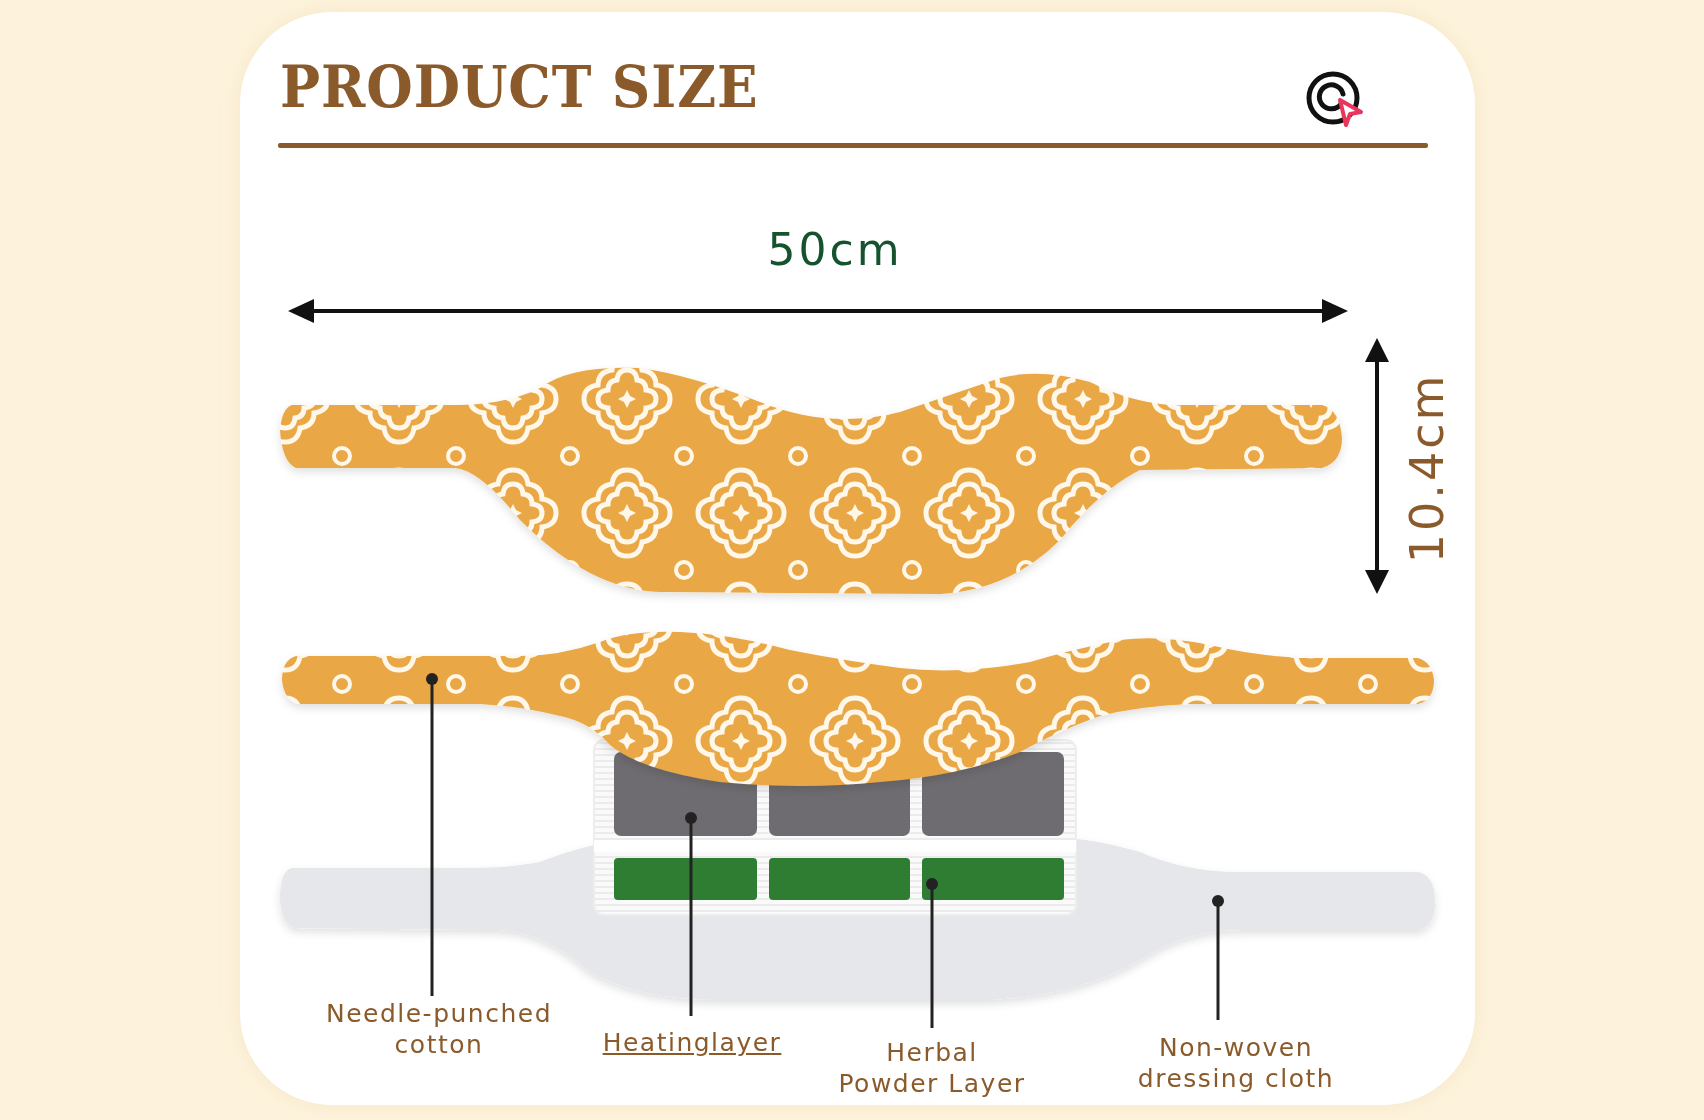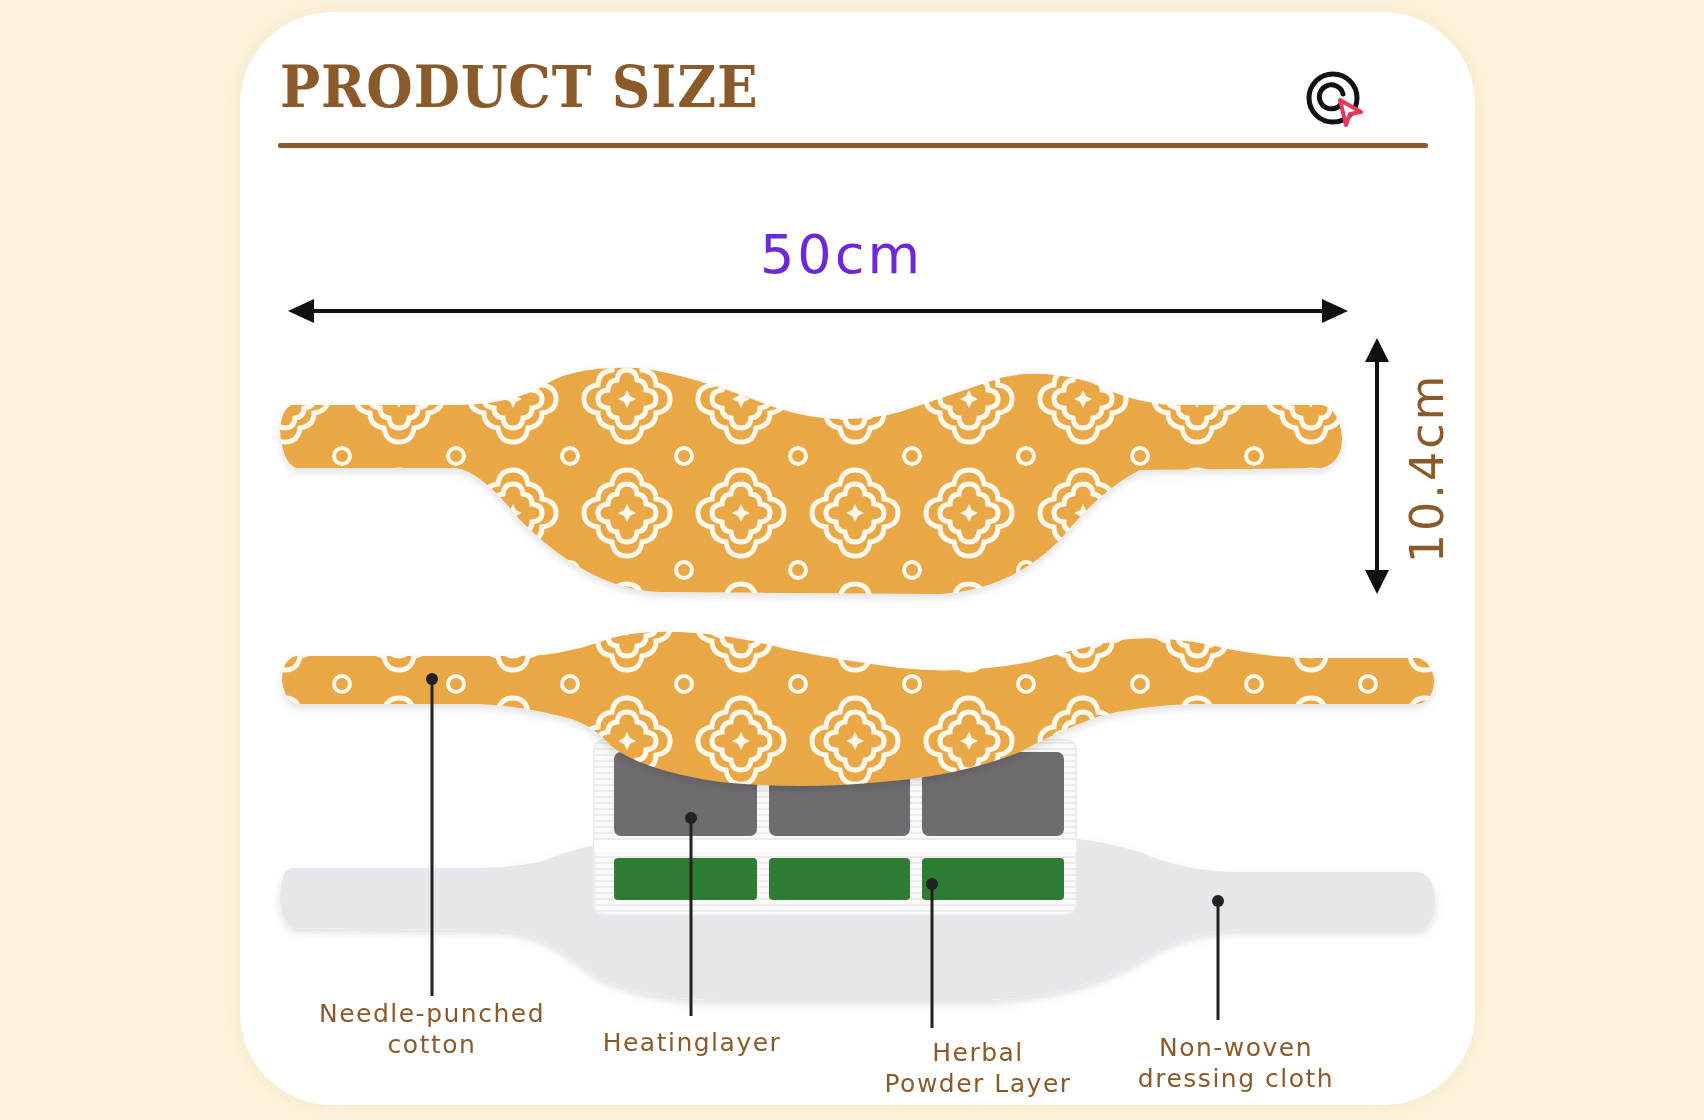--- a/index.html
+++ b/index.html
@@ -20,21 +20,21 @@
     font-size: 58px; font-weight: bold; letter-spacing: 1px;
     color: #8B5A2B; line-height: 1; transform: scaleX(0.92); transform-origin: left top;
   }
   .rule {
     position: absolute; left: 278px; top: 143px; width: 1150px; height: 5px;
     background: #8B5A2B; border-radius: 2px;
   }
   .target-icon { position: absolute; left: 1303px; top: 68px; width: 68px; height: 64px; }
   .dim-h-label {
     position: absolute; left: 760px; top: 228px; width: 150px; text-align: center;
-    font-size: 54px; color: #6d28d9; letter-spacing: 3px; line-height: 1;
+    font-size: 44px; color: #14532d; letter-spacing: 3px; line-height: 1;
   }
   .dim-v-label {
     position: absolute; left: 1322px; top: 445px; width: 210px; text-align: center;
     font-size: 46px; color: #8B5A2B; letter-spacing: 3px; line-height: 1;
     transform: rotate(-90deg); transform-origin: center center;
   }
   .diagram { position: absolute; left: 0; top: 0; width: 1704px; height: 1120px; }
   .label {
     position: absolute; text-align: center; color: #8B5A2B;
     font-size: 25px; line-height: 31px; letter-spacing: 1.5px; white-space: nowrap;
@@ -127,27 +127,27 @@
   <g>
     <circle cx="932" cy="884" r="6" fill="#222"></circle>
     <line x1="932" y1="884" x2="932" y2="1028" stroke="#222" stroke-width="3"></line>
   </g>
   <g>
     <circle cx="1218" cy="901" r="6" fill="#222"></circle>
     <line x1="1218" y1="901" x2="1218" y2="1020" stroke="#222" stroke-width="3"></line>
   </g>
 </svg>
 
-<div class="label" style="left:312px; top:998px; width:240px;">
+<div class="label" style="left:319px; top:998px; width:240px;">
   <span>Needle-punched</span>
   <span>cotton</span>
 </div>
-<div class="label" style="left:592px; top:1027px; width:200px;">
+<div class="label" style="left:592px; top:1027px; width:200px;text-decoration:underline;">
   <span>Heatinglayer</span>
 </div>
-<div class="label" style="left:868px; top:1037px; width:220px;">
+<div class="label" style="left:822px; top:1037px; width:220px;">
   <span>Herbal</span>
   <span>Powder Layer</span>
 </div>
 <div class="label" style="left:1116px; top:1032px; width:240px;">
   <span>Non-woven</span>
   <span>dressing cloth</span>
 </div>
 
 </body></html>

